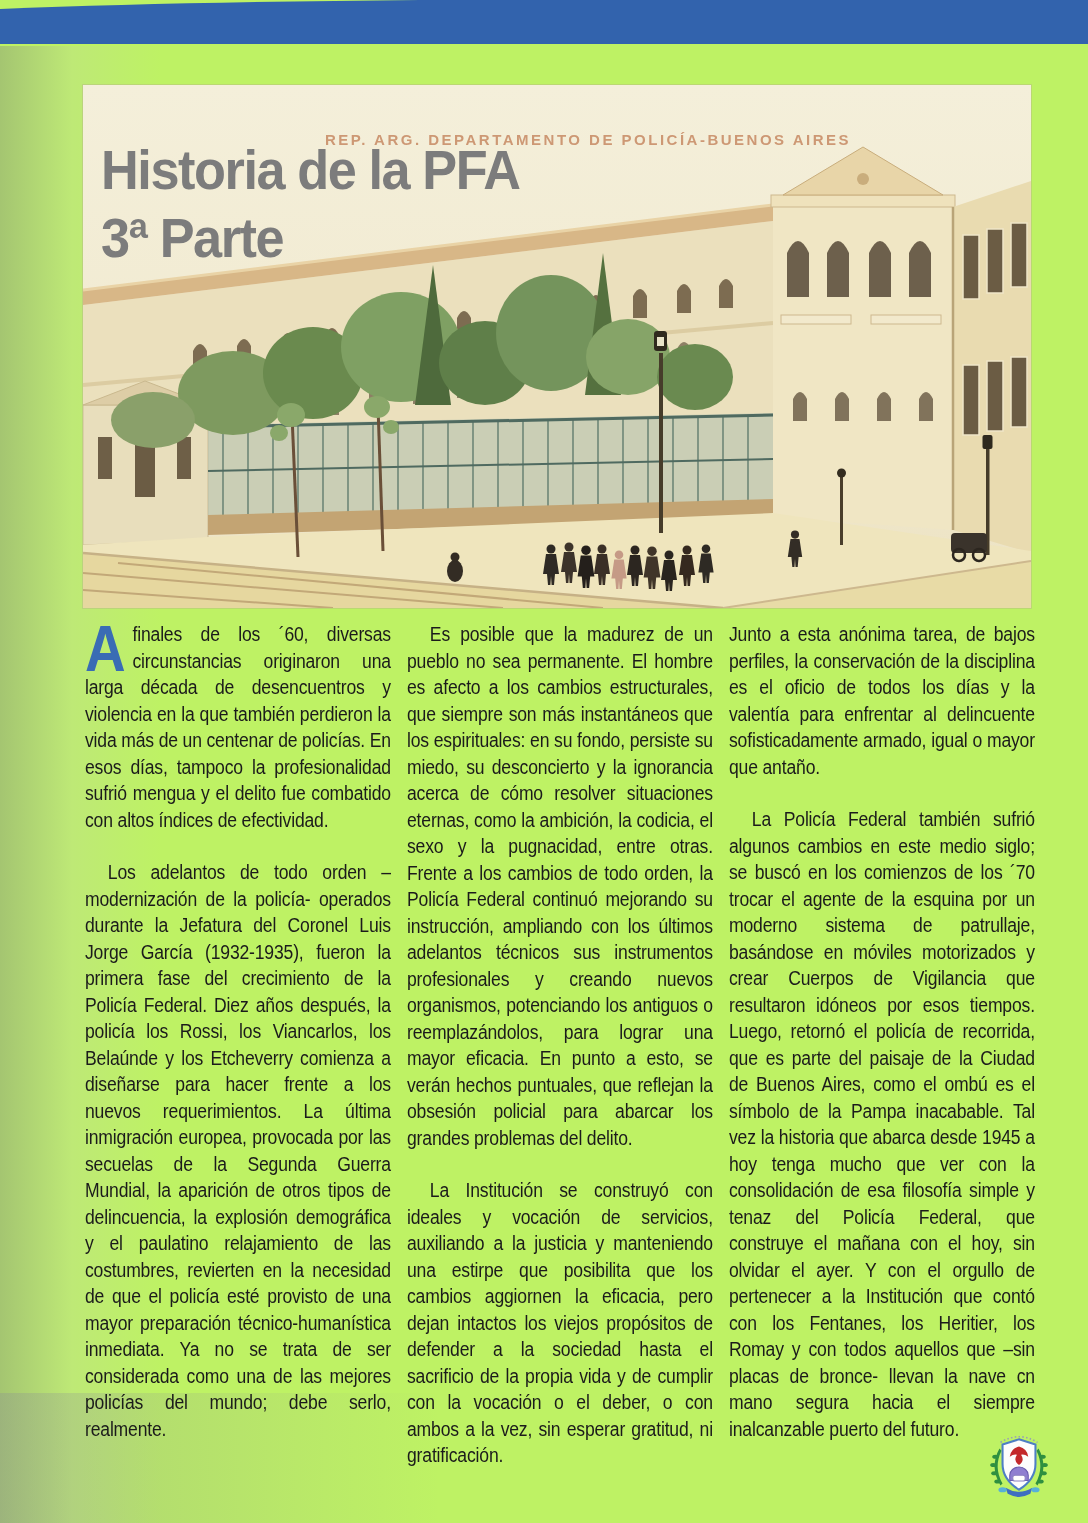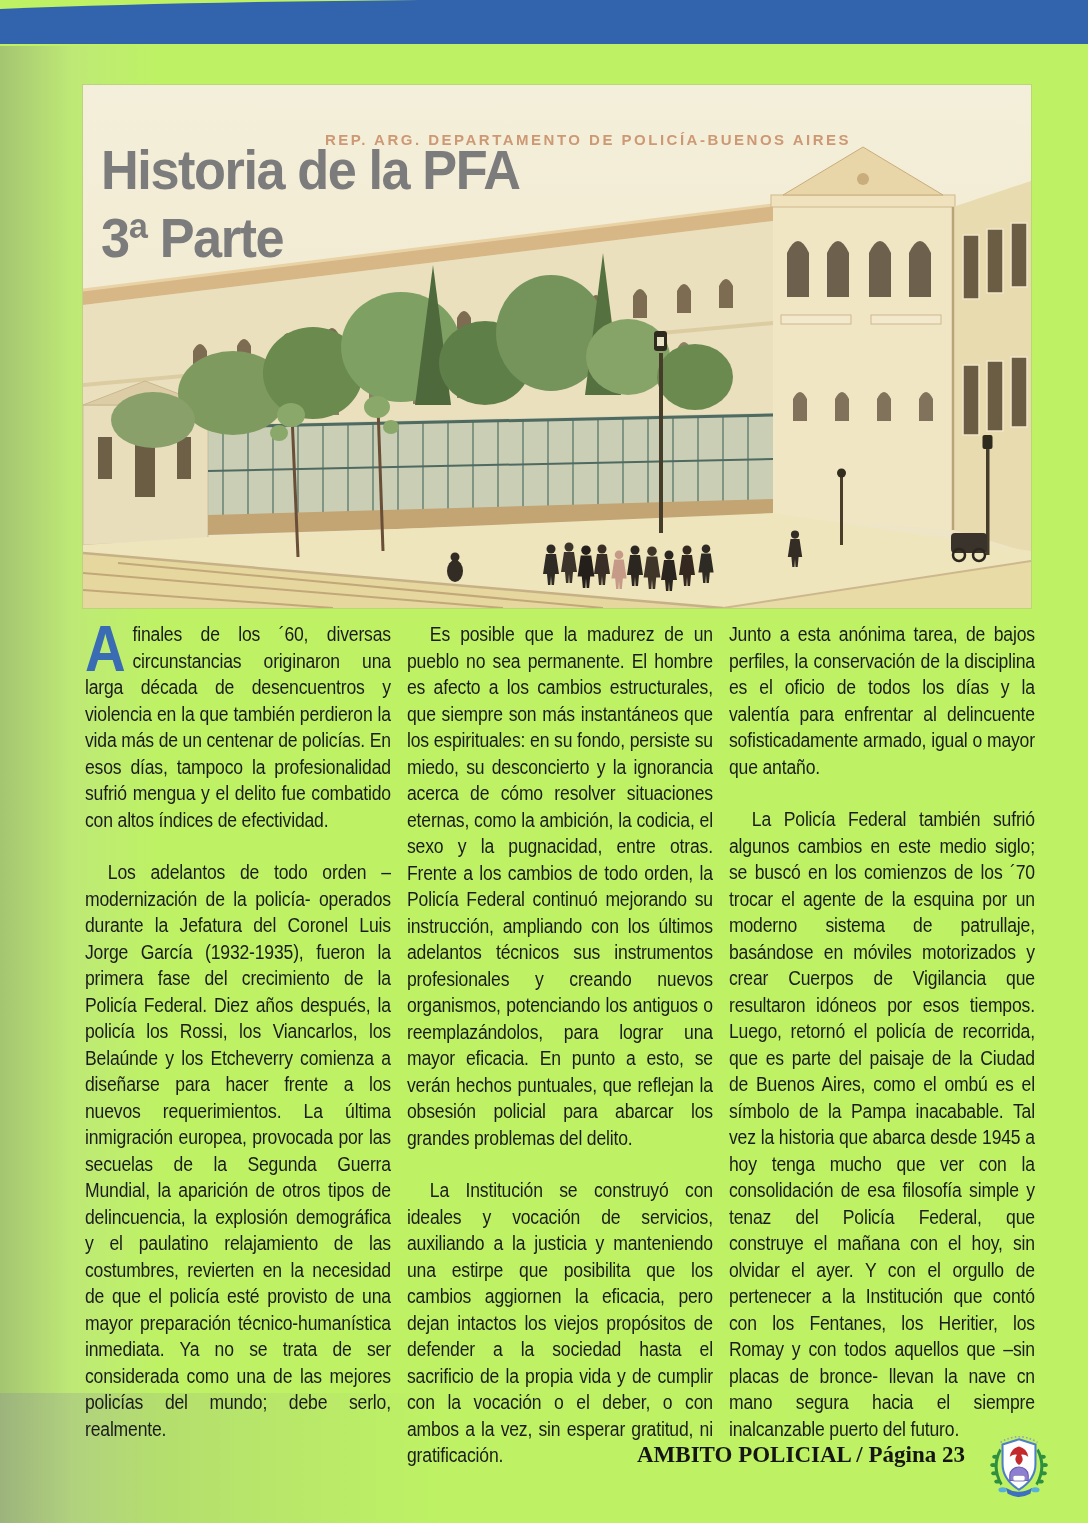--- a/index.html
+++ b/index.html
@@ -262,21 +262,20 @@
       </div>
     </div>
     <div class="col">
       <div class="col-inner">
         <p class="para">Junto a esta anónima tarea, de bajos perfiles, la conservación de la disciplina es el oficio de todos los días y la valentía para enfrentar al delincuente sofisticadamente armado, igual o mayor que antaño.</p>
         <p class="para indent">La Policía Federal también sufrió algunos cambios en este medio siglo; se buscó en los comienzos de los ´70 trocar el agente de la esquina por un moderno sistema de patrullaje, basándose en móviles motorizados y crear Cuerpos de Vigilancia que resultaron idóneos por esos tiempos. Luego, retornó el policía de recorrida, que es parte del paisaje de la Ciudad de Buenos Aires, como el ombú es el símbolo de la Pampa inacabable. Tal vez la historia que abarca desde 1945 a hoy tenga mucho que ver con la consolidación de esa filosofía simple y tenaz del Policía Federal, que construye el mañana con el hoy, sin olvidar el ayer. Y con el orgullo de pertenecer a la Institución que contó con los Fentanes, los Heritier, los Romay y con todos aquellos que –sin placas de bronce- llevan la nave cn mano segura hacia el siempre inalcanzable puerto del futuro.</p>
       </div>
     </div>
   </div>
 
-  <div id="footer-text" style="color: rgb(21, 21, 21);">AMBITO POLICIAL / Página 23</div>
 
   <svg id="crest" viewBox="0 0 60 70" aria-hidden="true">
     <path d="M12,14 Q30,3 48,14" fill="none" stroke="#9aa0b5" stroke-width="1.6" stroke-dasharray="1.5,2.2"></path>
     <g fill="#2f9040">
       <path d="M11,20 Q1,38 12,56 L14,54 Q5,38 13,22 Z"></path>
       <ellipse cx="7" cy="28" rx="3" ry="2"></ellipse>
         <ellipse cx="5" cy="36" rx="3" ry="2"></ellipse>
       <ellipse cx="6" cy="44" rx="3" ry="2"></ellipse>
         <ellipse cx="9" cy="52" rx="3" ry="2"></ellipse>
     </g>

